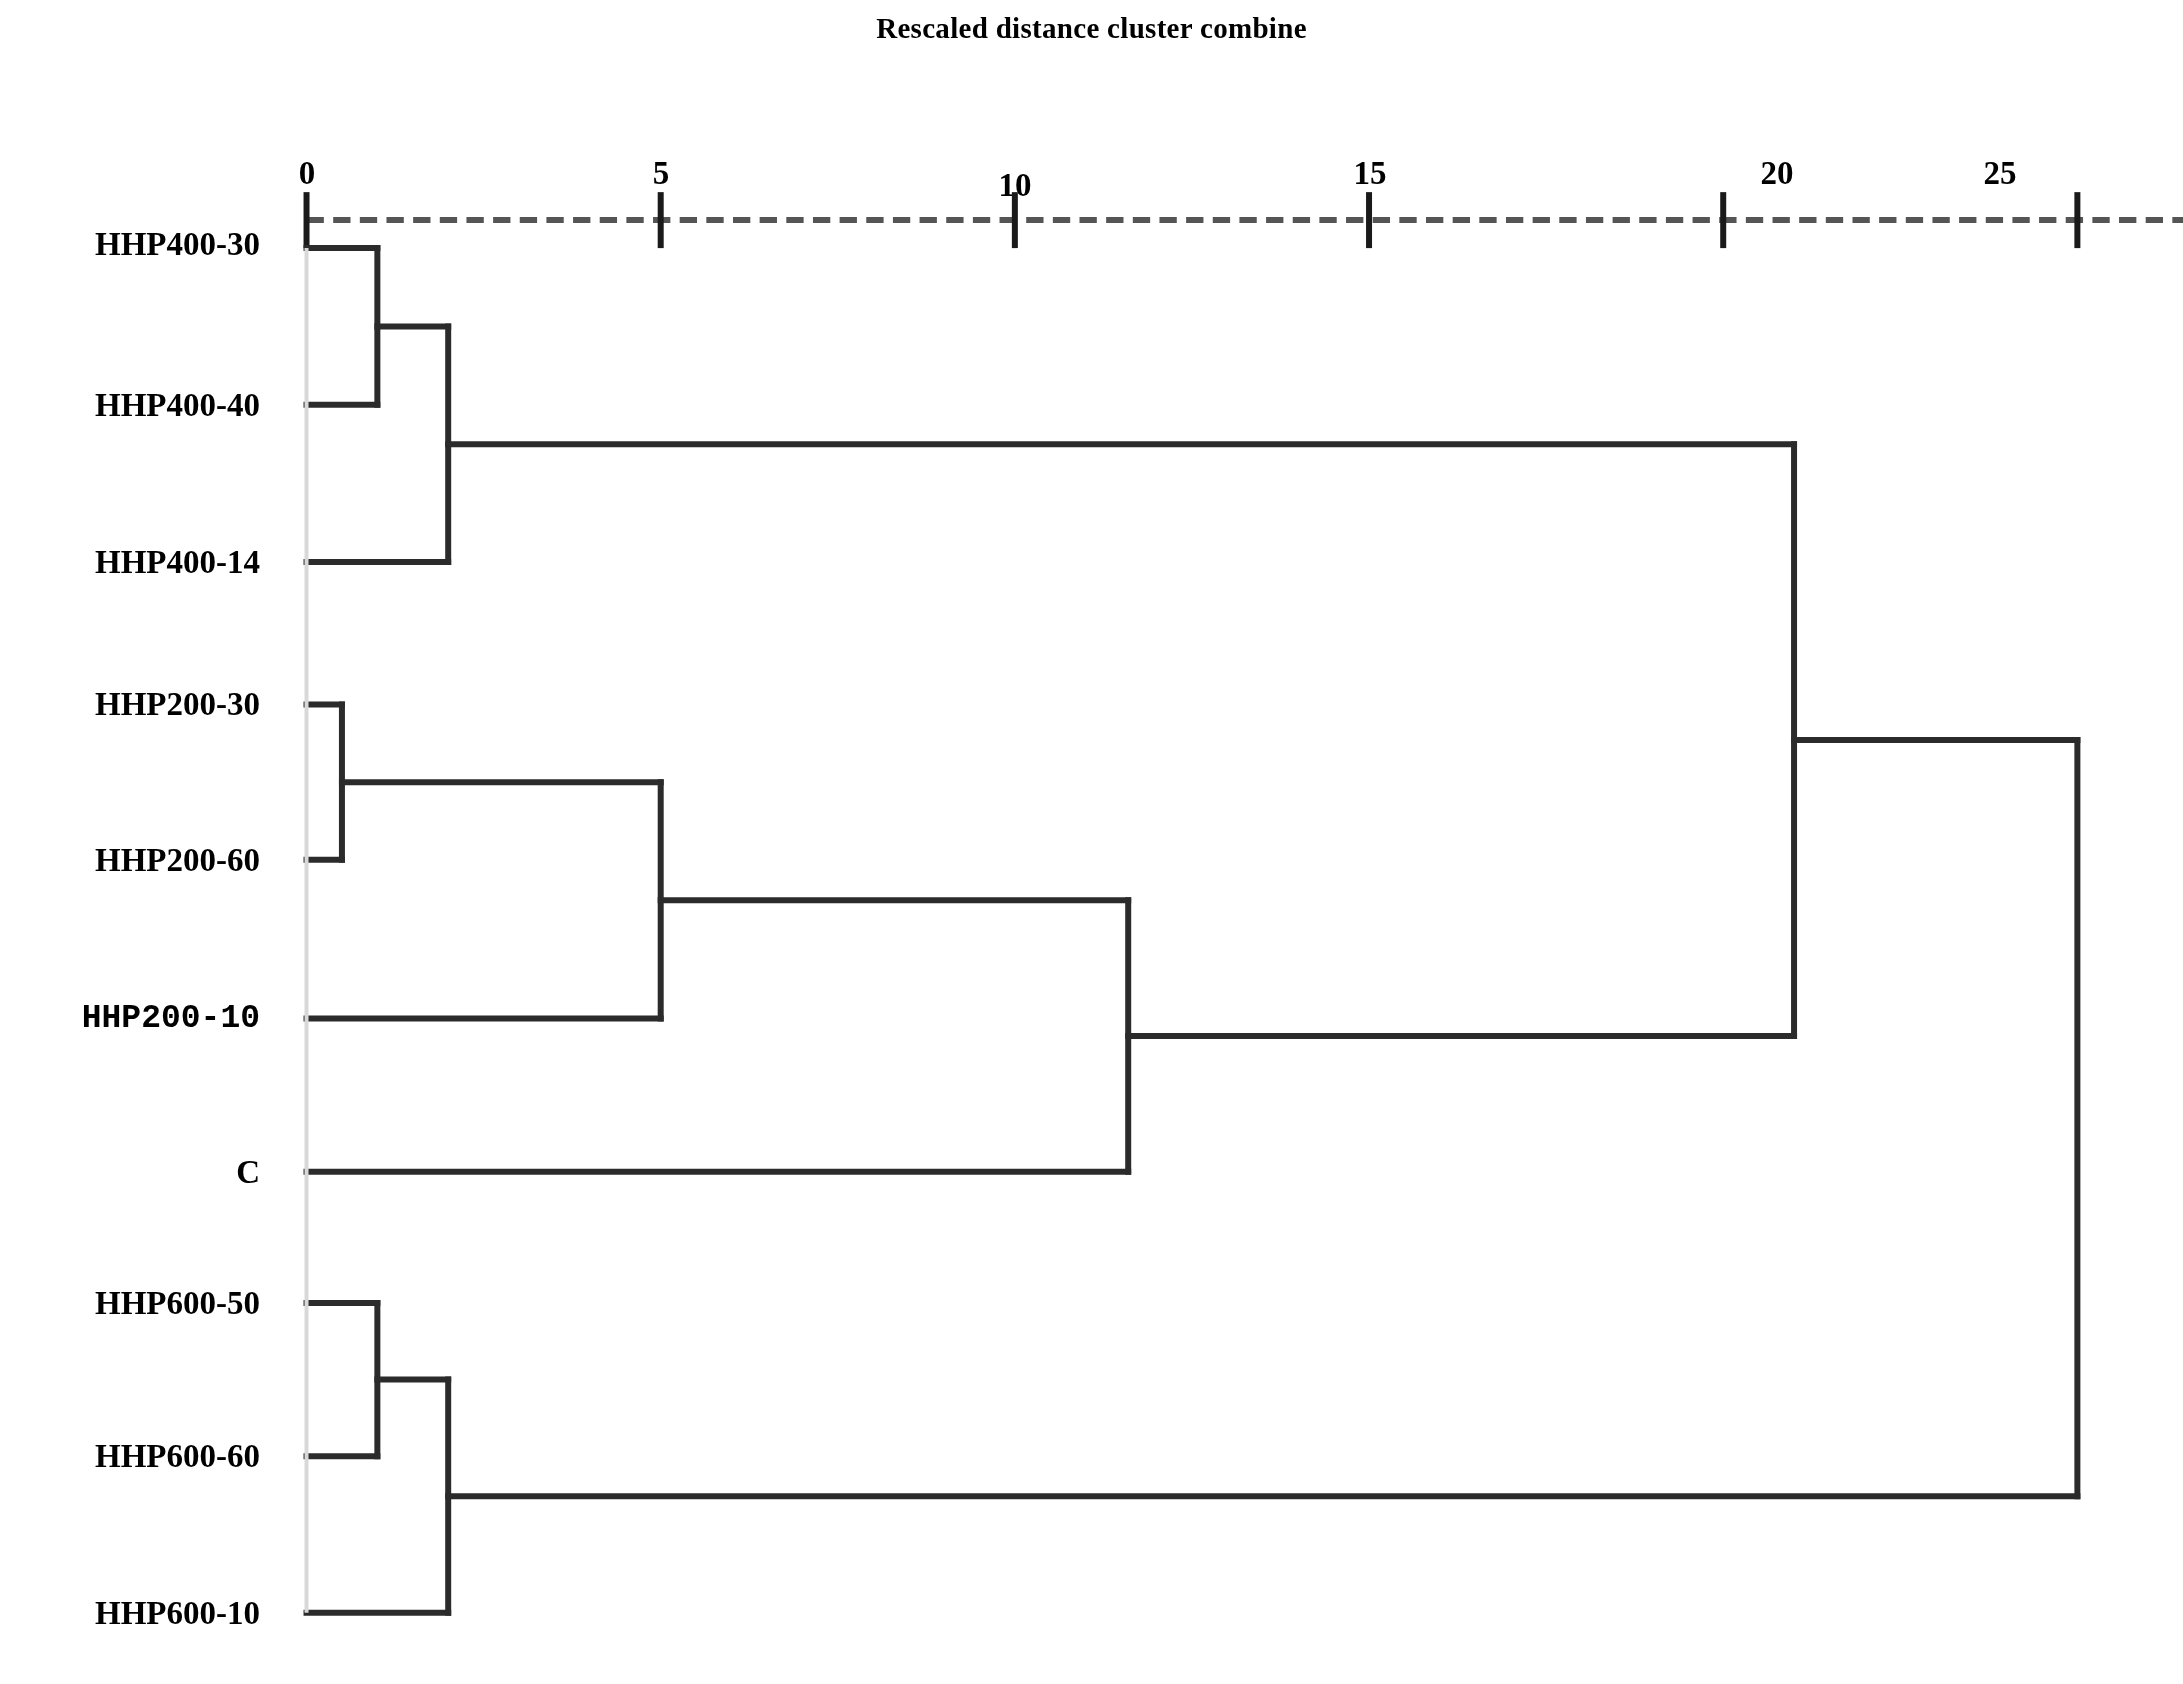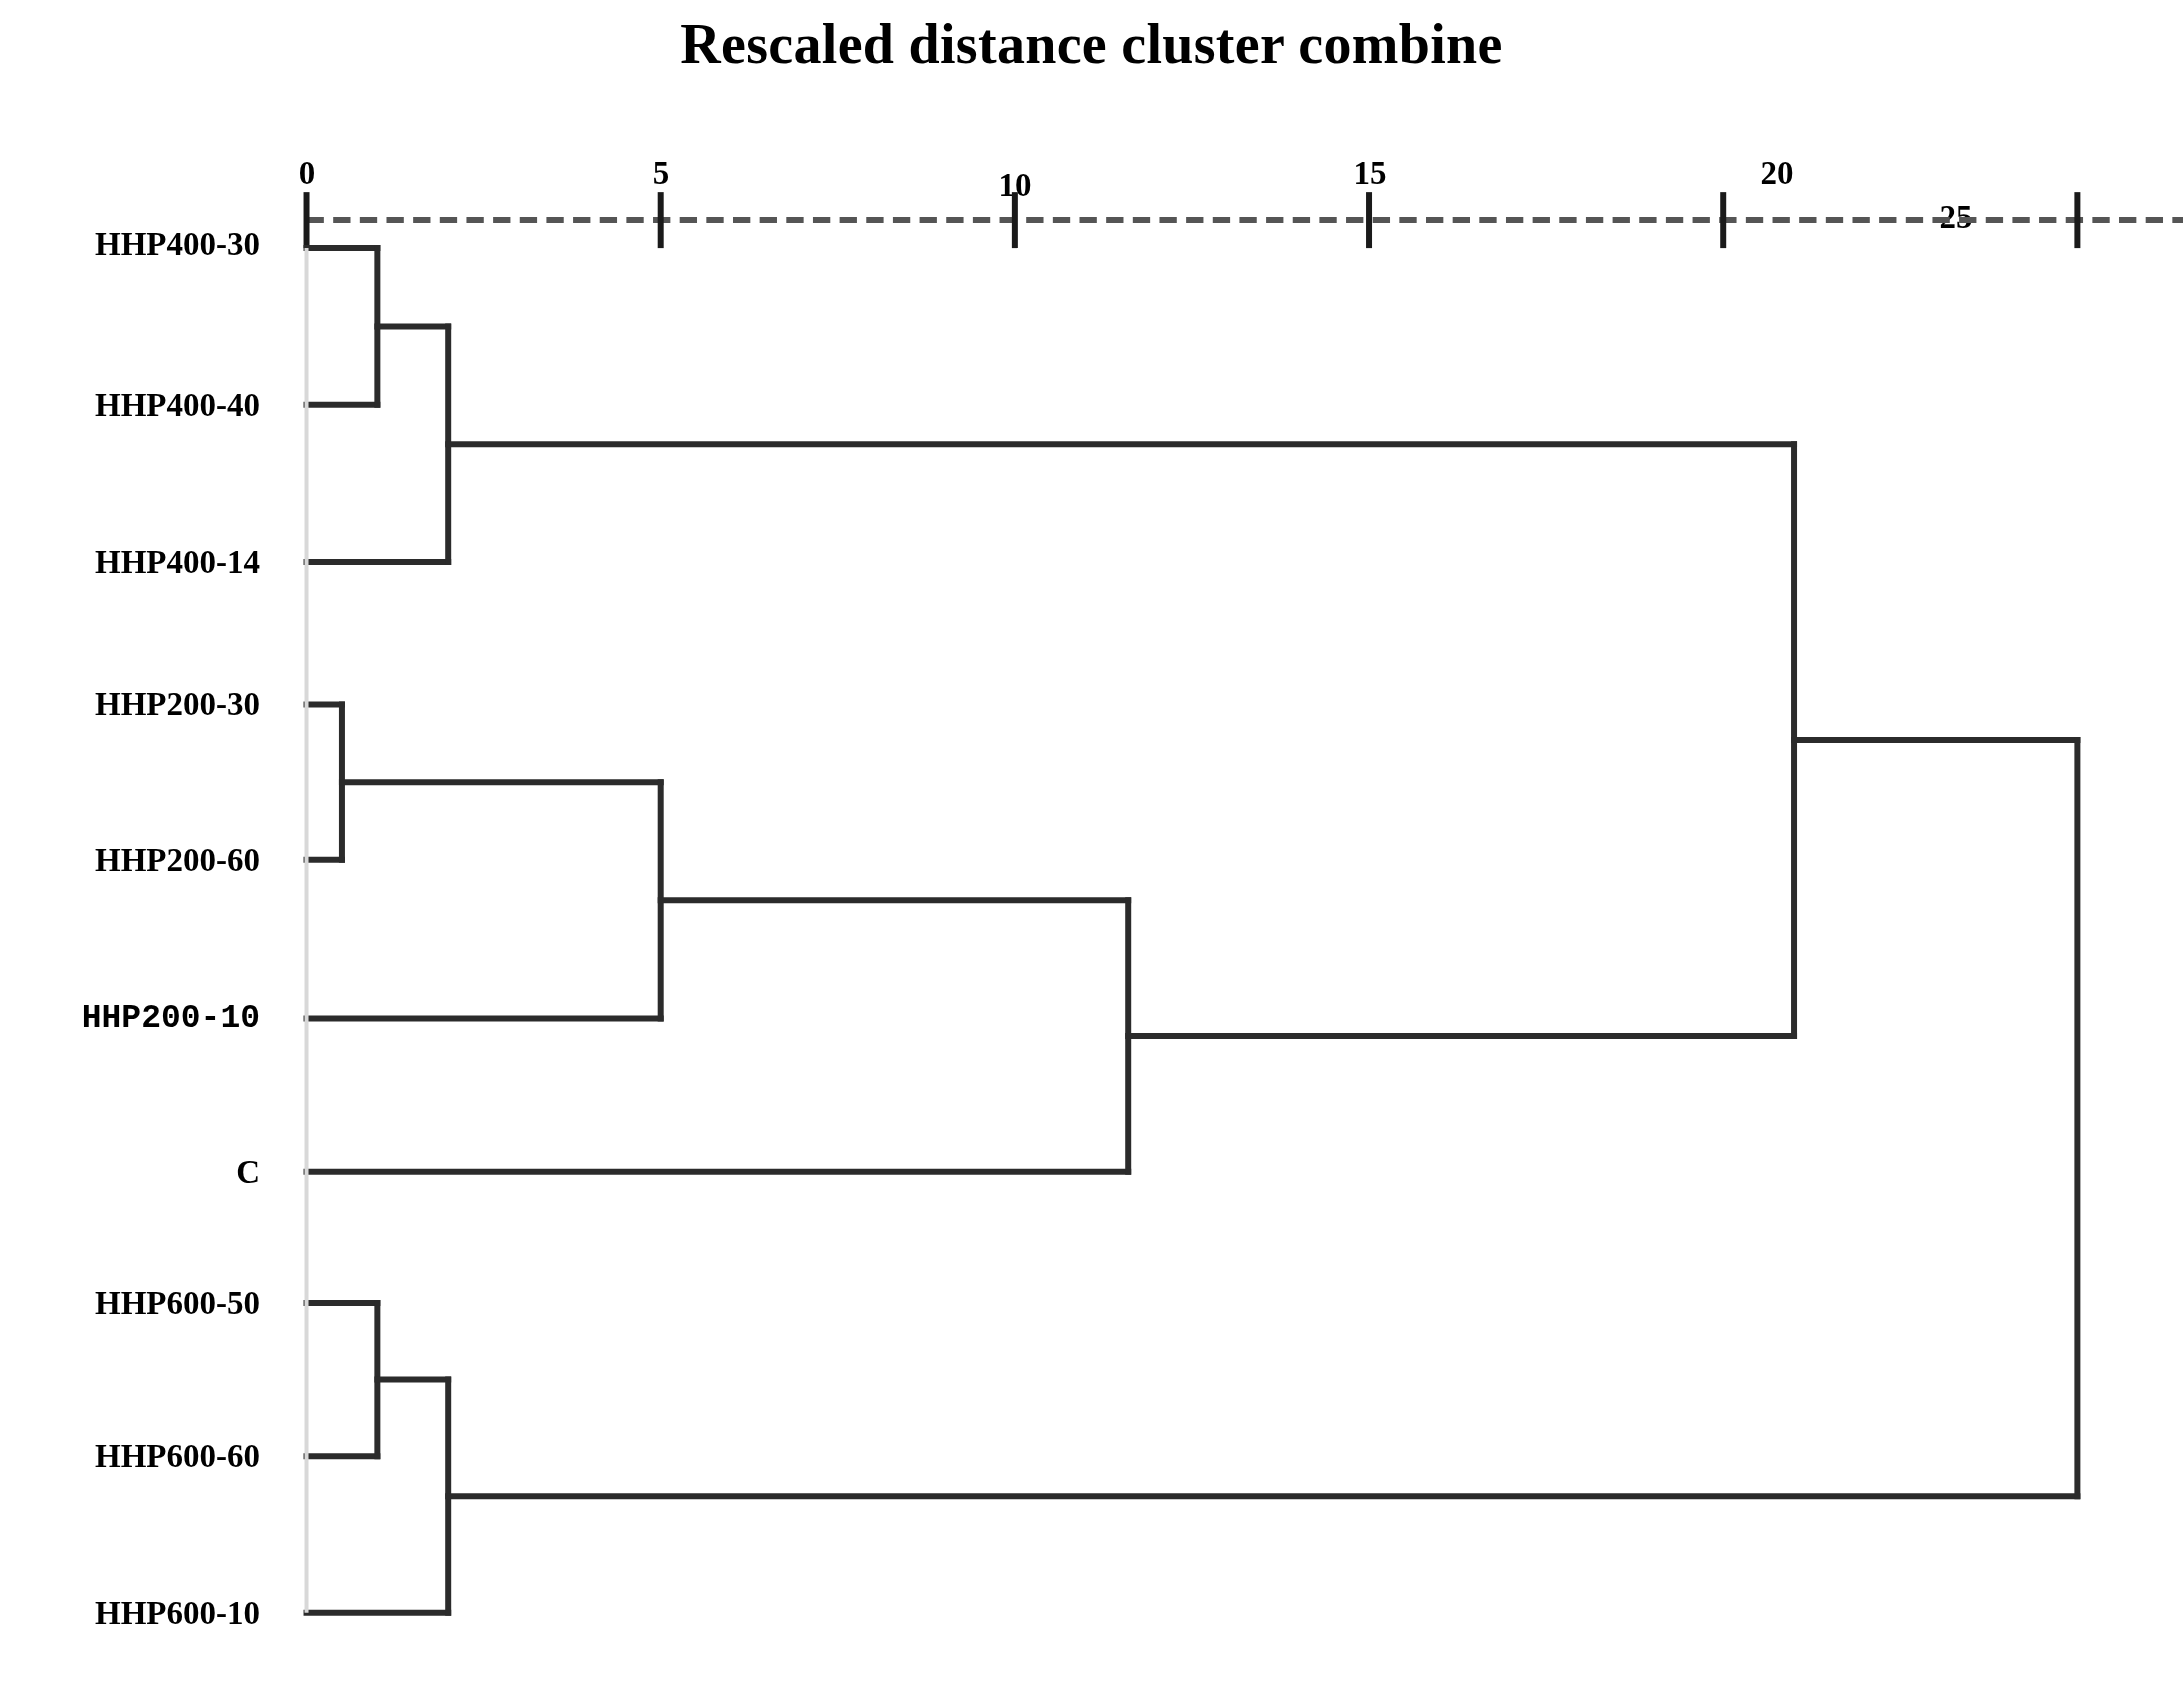--- a/index.html
+++ b/index.html
@@ -7,21 +7,21 @@
     width:2183px;height:1685px;
     font-family:"Liberation Serif", serif;
     color:#000;
     position:relative;
     overflow:hidden;
   }
   #root-canvas{position:absolute;inset:0;width:2183px;height:1685px;}
   #title{
     position:absolute;top:12px;left:0;width:2183px;
     text-align:center;
-    font-size:56px;font-weight:bold;
+    font-size:29px;font-weight:bold;
     letter-spacing:0.3px;
     font-family:"Liberation Serif", serif;
   }
   .tick-label{
     position:absolute;
     font-size:33px;font-weight:bold;
     transform:translateX(-50%);
     font-family:"Liberation Serif", serif;
   }
   .leaf-label{
@@ -49,21 +49,21 @@
   <div class="leaf-label" style="right:1923px;top:1172px;">C</div>
   <div class="leaf-label" style="right:1923px;top:1303px;">HHP600-50</div>
   <div class="leaf-label" style="right:1923px;top:1456px;">HHP600-60</div>
   <div class="leaf-label" style="right:1923px;top:1613px;">HHP600-10</div>
 
   <div class="tick-label" style="left:307px;top:155px;">0</div>
   <div class="tick-label" style="left:661px;top:155px;">5</div>
   <div class="tick-label" style="left:1015px;top:155px;margin-top:12px;">10</div>
   <div class="tick-label" style="left:1370px;top:155px;">15</div>
   <div class="tick-label" style="left:1777px;top:155px;text-align:right;">20</div>
-  <div class="tick-label" style="left:1956px;top:155px;margin-top:44px;">25</div>
+  <div class="tick-label" style="left:2000px;top:155px;">25</div>
 
   <svg id="dendro-svg" width="2183" height="1685" viewBox="0 0 3276 2528">
       <line x1="460" y1="330" x2="3276" y2="330" stroke="#555555" stroke-width="9" stroke-dasharray="26 14"></line>
       <line x1="460" y1="288" x2="460" y2="372" stroke="#1a1a1a" stroke-width="9"></line>
       <line x1="991.5" y1="288" x2="991.5" y2="372" stroke="#1a1a1a" stroke-width="9"></line>
       <line x1="1523" y1="288" x2="1523" y2="372" stroke="#1a1a1a" stroke-width="9"></line>
       <line x1="2054.5" y1="288" x2="2054.5" y2="372" stroke="#1a1a1a" stroke-width="9"></line>
       <line x1="2586" y1="288" x2="2586" y2="372" stroke="#1a1a1a" stroke-width="9"></line>
       <line x1="3117.5" y1="288" x2="3117.5" y2="372" stroke="#1a1a1a" stroke-width="9"></line>
       <line x1="460" y1="372" x2="566.3" y2="372" stroke="#2b2b2b" stroke-width="9" stroke-linecap="square"></line>

